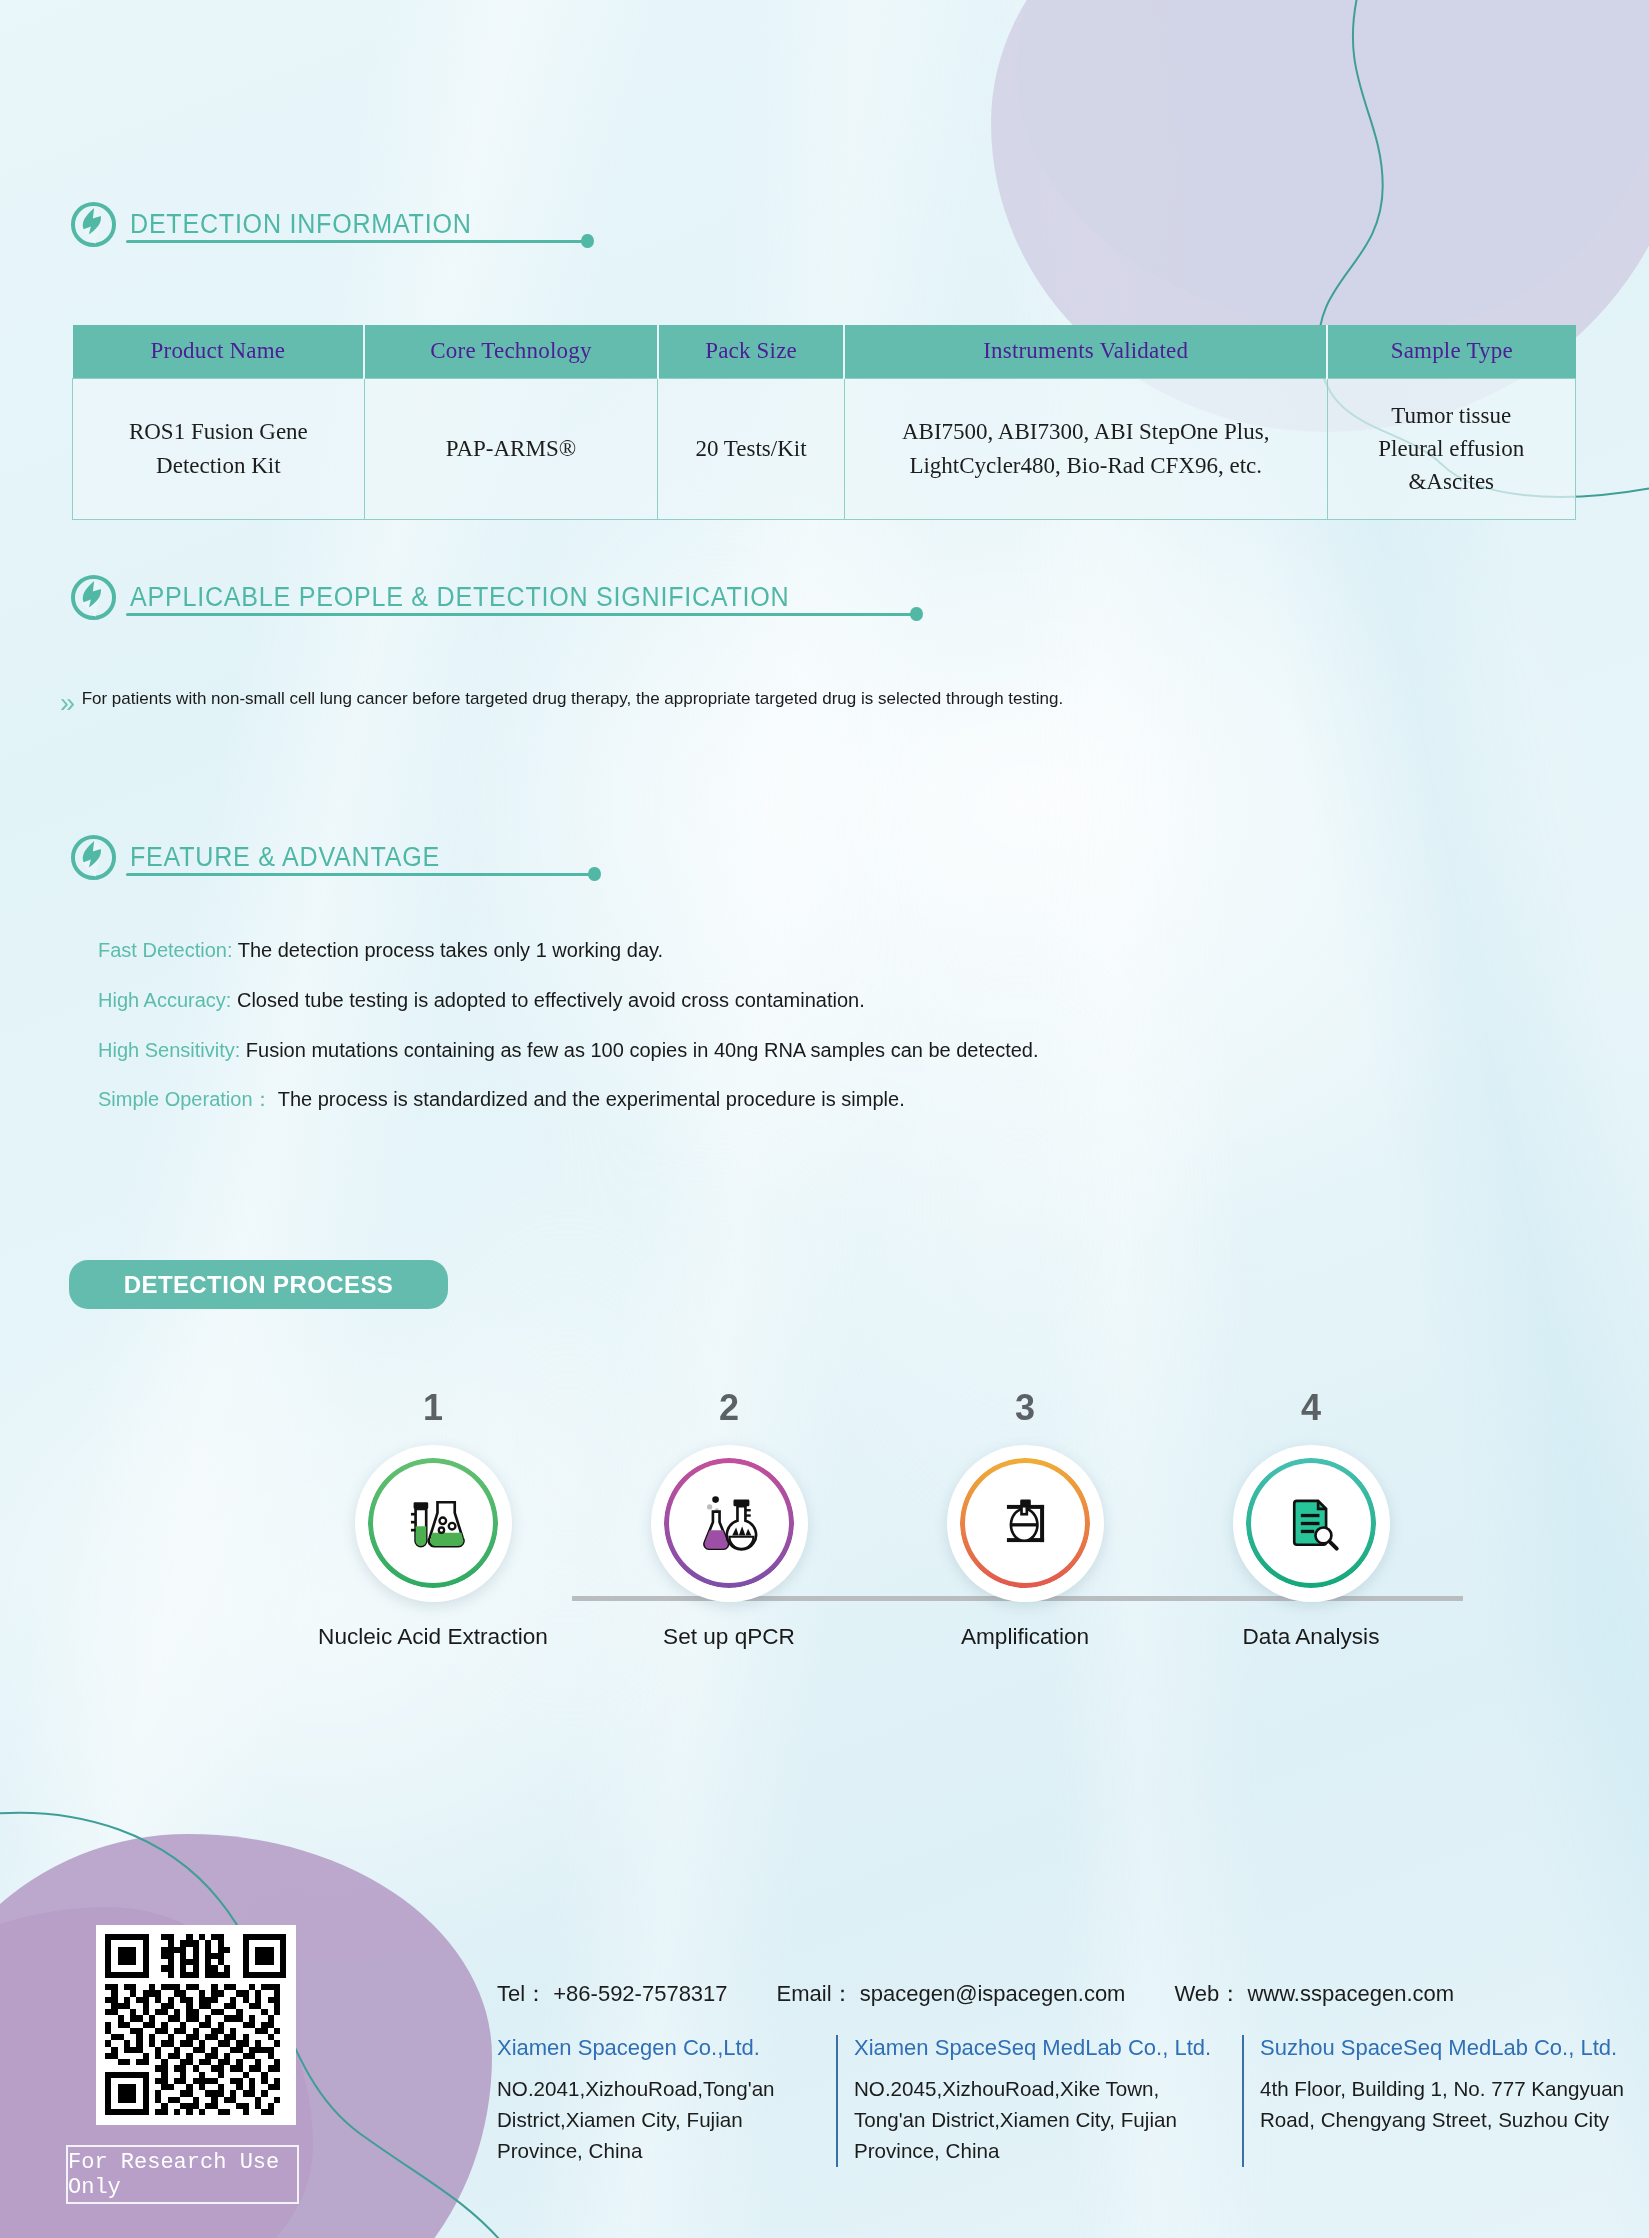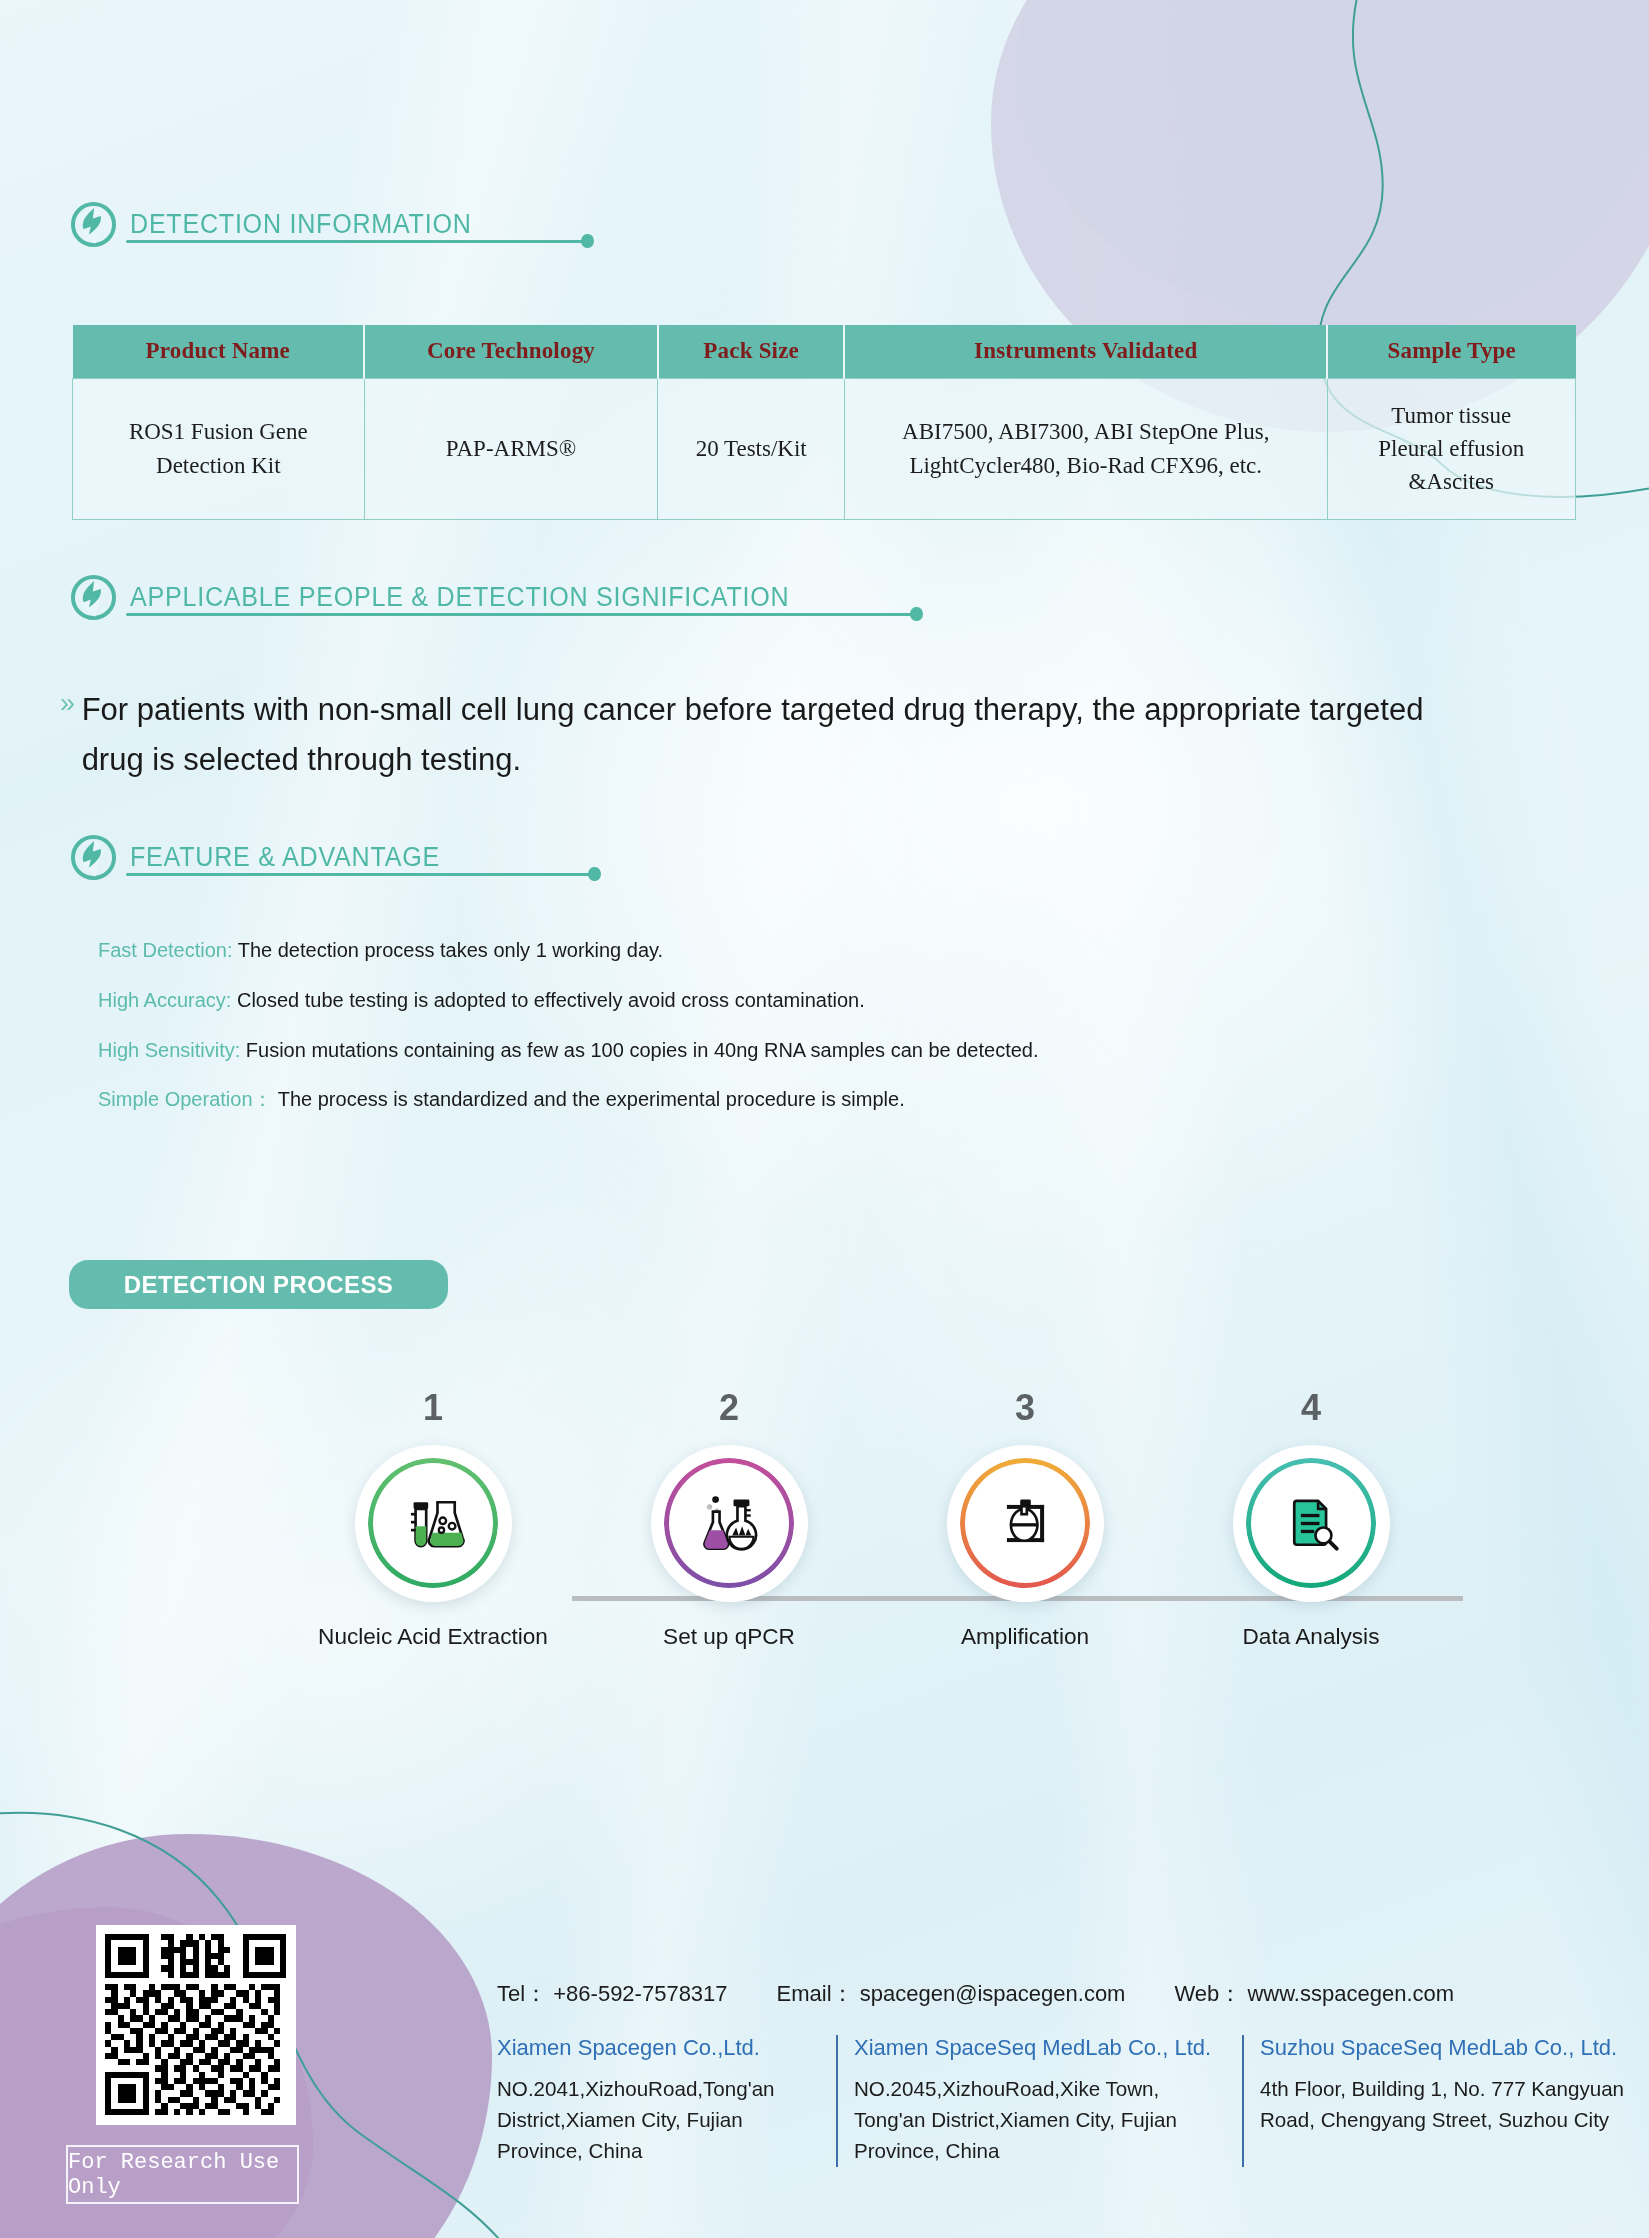--- a/index.html
+++ b/index.html
@@ -53,34 +53,34 @@
   .sec-icon{width:49px;height:49px;flex:0 0 49px;margin-right:12px;}
   .sec-title{font-size:27px;letter-spacing:0.8px;color:#4fb7a5;
     font-family:"Liberation Sans",sans-serif;white-space:nowrap;
     transform:scaleX(.93);transform-origin:left bottom;line-height:1;padding-bottom:10.6px;}
   .sec-rule{position:absolute;left:57px;bottom:6px;height:3.3px;background:#52b8a6;border-radius:2px;}
   .sec-dot{position:absolute;bottom:0.7px;width:12.6px;height:14.6px;background:#52b8a6;border-radius:50%;}
 
   
   .tbl{position:absolute;left:72px;top:325px;width:1504px;border-collapse:collapse;
     font-family:"Liberation Serif",serif;}
-  .tbl th{background:#64bcae;color:#7f1d1d;font-weight:700;font-size:23px;padding:13.3px 5.3px;
+  .tbl th{background:#64bcae;color:#4c1d95;font-weight:400;font-size:23px;padding:13.3px 5.3px;
     border-right:2px solid #e9f6f9;letter-spacing:0.2px;}
   .tbl th:last-child{border-right:none;}
   .tbl td{background:rgba(236,247,250,.72);color:#1d1d1d;font-size:23px;text-align:center;
     padding:20px 9.3px;border:1.3px solid #8fcfc4;line-height:1.45;vertical-align:middle;}
   .tbl tr.head th{border-bottom:none;}
   .tbl .c1{width:293px;} .tbl .c2{width:293px;} .tbl .c3{width:180px;}
   .tbl .c4{width:492px;} .tbl .c5{width:247px;}
 
   
   .para{position:absolute;display:flex;align-items:flex-start;}
   .chev{color:#6fc2b2;font-size:27px;line-height:1;margin-right:10.6px;padding-top:5.3px;
     letter-spacing:-4px;}
-  .para-txt{font-size:31px;color:#1a1a1a;line-height:1.62;max-width:1410px;}
+  .para-txt{font-size:17px;color:#1a1a1a;line-height:1.62;max-width:1410px;}
 
   .feat{position:absolute;font-size:20px;line-height:1.0;color:#1a1a1a;white-space:nowrap;}
   .feat b{color:#5cbcab;font-weight:400;}
 
   
   .proc-badge{position:absolute;left:69px;top:1260px;width:379px;height:49px;
     background:#64bcae;border-radius:19px;display:flex;align-items:center;justify-content:center;}
   .proc-badge span{color:#fff;font-size:24px;font-weight:bold;letter-spacing:0.4px;}
 
   .steps{position:absolute;left:200px;top:1390px;width:1264px;height:359px;}

